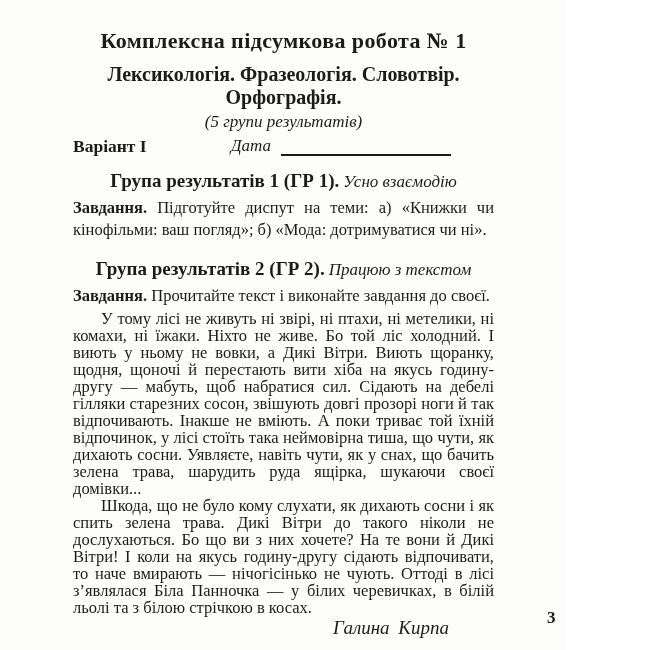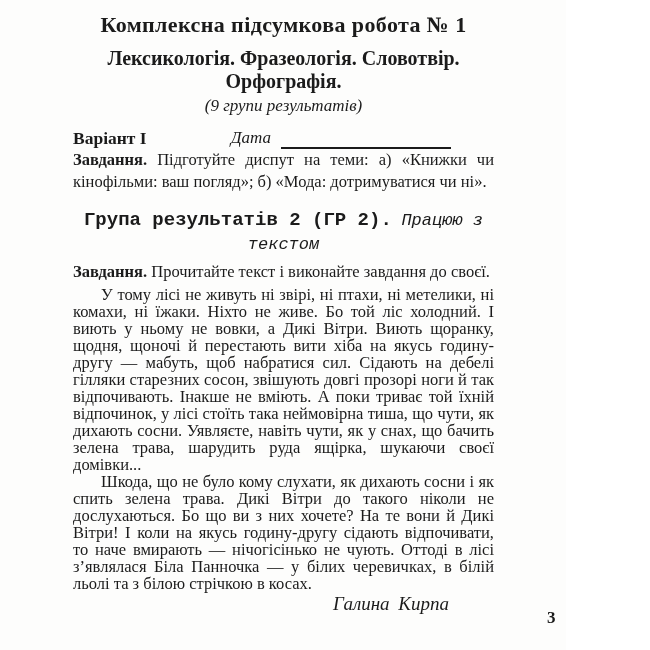--- a/index.html
+++ b/index.html
@@ -8,21 +8,21 @@
     background: #ffffff;
   }
   .page {
     position: relative;
     width: 566px;
     height: 650px;
     box-sizing: border-box;
     background: #fdfdfc;
     color: #1b1b1b;
     font-family: "Liberation Serif", "DejaVu Serif", serif;
-    padding: 12px 72px 0 73px;
+    padding: 28px 72px 0 73px;
     overflow: hidden;
   }
   .doc-title {
     font-size: 22px;
     font-weight: bold;
     text-align: center;
     letter-spacing: 0.4px;
     margin: 0 0 9px 0;
   }
   .doc-subtitle {
@@ -35,31 +35,30 @@
   .doc-subtitle-note {
     font-size: 17px;
     font-style: italic;
     text-align: center;
     margin: 2px 0 0 0;
     line-height: 22px;
   }
   .variant-row {
     display: flex;
     align-items: flex-end;
-    margin-top: 8px;
     height: 24px;
   }
   .variant-label {
     font-size: 17.5px;
     font-weight: bold;
     line-height: 22px;
   }
   .date-group {
     display: flex;
-    align-items: flex-end;
+    align-items: center;
     margin-left: 84px;
   }
   .date-label {
     font-size: 17px;
     font-style: italic;
     line-height: 22px;
   }
   .date-blank {
     display: inline-block;
     width: 170px;
@@ -119,37 +118,41 @@
 <body>
 
 <div class="page">
 
   <h1 class="doc-title">Комплексна підсумкова робота № 1</h1>
 
   <div class="doc-subtitle">
     <div>Лексикологія. Фразеологія. Словотвір. Орфографія.</div>
   </div>
 
-  <div class="doc-subtitle-note">(9 групи результатів)</div>
+  <div class="doc-subtitle-note">(5 групи результатів)</div>
 
   <div class="variant-row">
     <span class="variant-label">Варіант І</span>
     <span class="date-group">
       <span class="date-label">Дата</span>
       <span class="date-blank"></span>
     </span>
   </div>
 
+  <div class="section-heading">
+    <span class="hb">Група результатів 1 (ГР 1).</span>
+    <span class="hi">Усно взаємодію</span>
+  </div>
 
   <p class="task-para">
     <span class="task-label">Завдання.</span>
     <span>Підготуйте диспут на теми: а) «Книжки чи кінофільми: ваш погляд»; б) «Мода: дотримуватися чи ні».</span>
   </p>
 
-  <div class="section-heading" style="margin-top:16px;font-family:Liberation Mono, monospace;">
+  <div class="section-heading" style="margin-top:16px;">
     <span class="hb">Група результатів 2 (ГР 2).</span>
     <span class="hi">Працюю з текстом</span>
   </div>
 
   <p class="task-para">
     <span class="task-label">Завдання.</span>
     <span>Прочитайте текст і виконайте завдання до своєї.</span>
   </p>
 
   <div class="reading">

